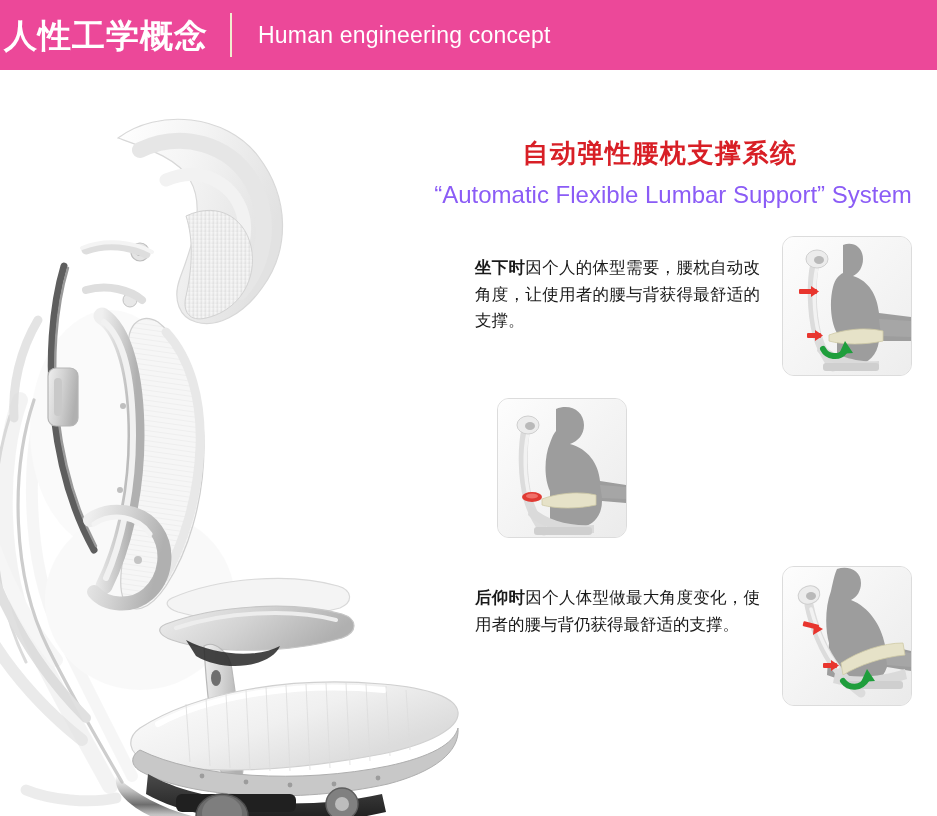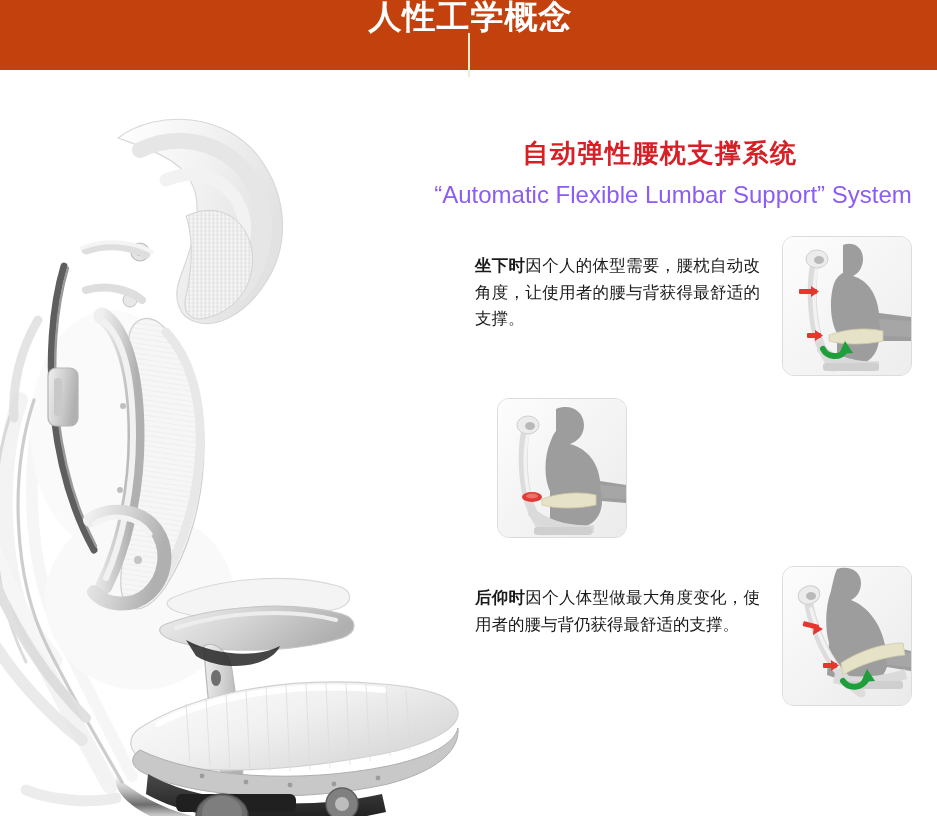--- a/index.html
+++ b/index.html
@@ -17,46 +17,45 @@
     -webkit-font-smoothing: antialiased;
   }
 
   
   .banner {
     position: absolute;
     left: 0;
     top: 0;
     width: 937px;
     height: 70px;
-    background: #c2410c;
+    background: #ec4899;
     display: flex;
     align-items: center;
     box-sizing: border-box;
     padding-left: 4px;
-    flex-direction: column;
   }
   .banner-cn {
     color: #ffffff;
     font-size: 33px;
     font-weight: bold;
     letter-spacing: 1px;
     line-height: 1;
     white-space: nowrap;
   }
   .banner-divider {
     width: 2px;
     height: 44px;
     background: #f1ecd0;
     margin: 0 26px 0 22px;
     flex: 0 0 auto;
   }
   .banner-en {
     color: #ffffff;
-    font-size: 28px;
-    font-weight: bold;
+    font-size: 23px;
+    font-weight: normal;
     letter-spacing: 0.2px;
     line-height: 1;
     white-space: nowrap;
   }
 
   
   .chair-photo {
     position: absolute;
     left: -10px;
     top: 100px;
@@ -128,21 +127,21 @@
     margin-left: 22px;
     border: 1px solid #dcdcdc;
     border-radius: 12px;
     background: #f7f7f7;
     overflow: hidden;
     position: relative;
   }
   .thumb svg { display: block; }
 
   
-  .row-1 { margin-top: 0px; font-family: Liberation Mono, monospace; }
+  .row-1 { margin-top: 0px; }
   .row-2 { margin-top: 22px; }
   .row-3 { margin-top: 28px; }
 </style>
 </head>
 <body>
 
 <div class="banner">
   <div class="banner-cn">人性工学概念</div>
   <div class="banner-divider"></div>
   <div class="banner-en">Human engineering concept</div>

